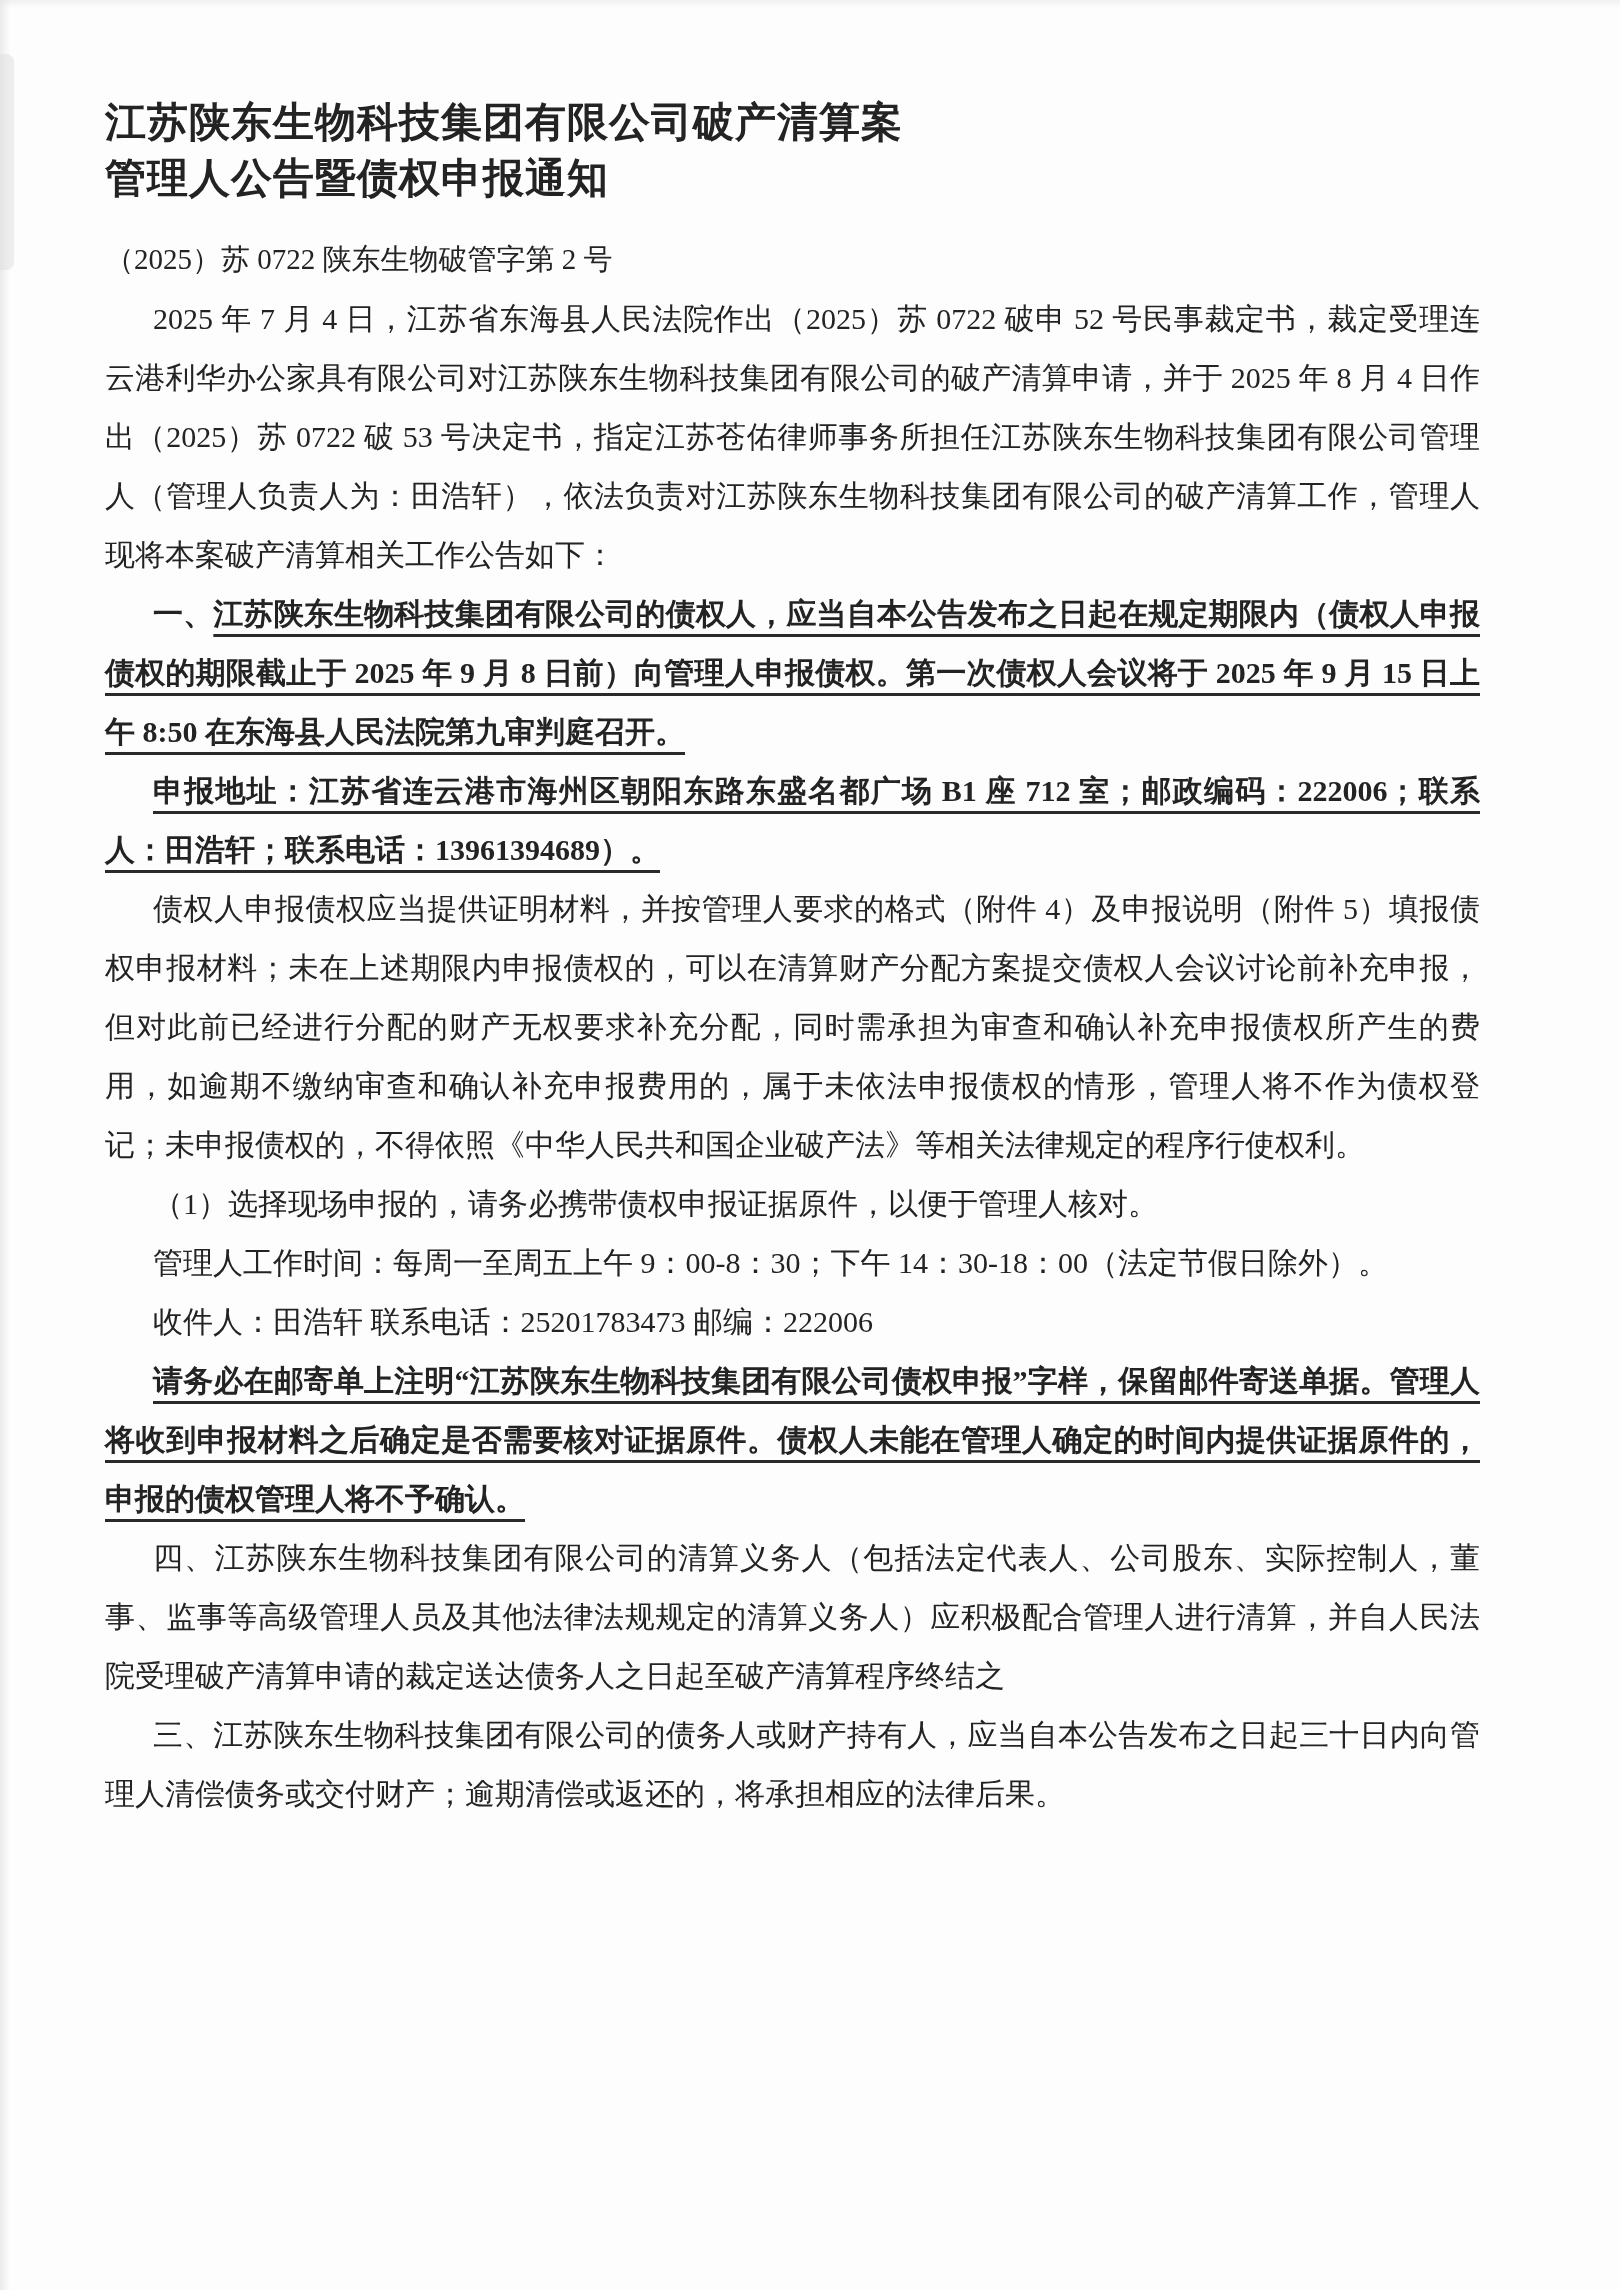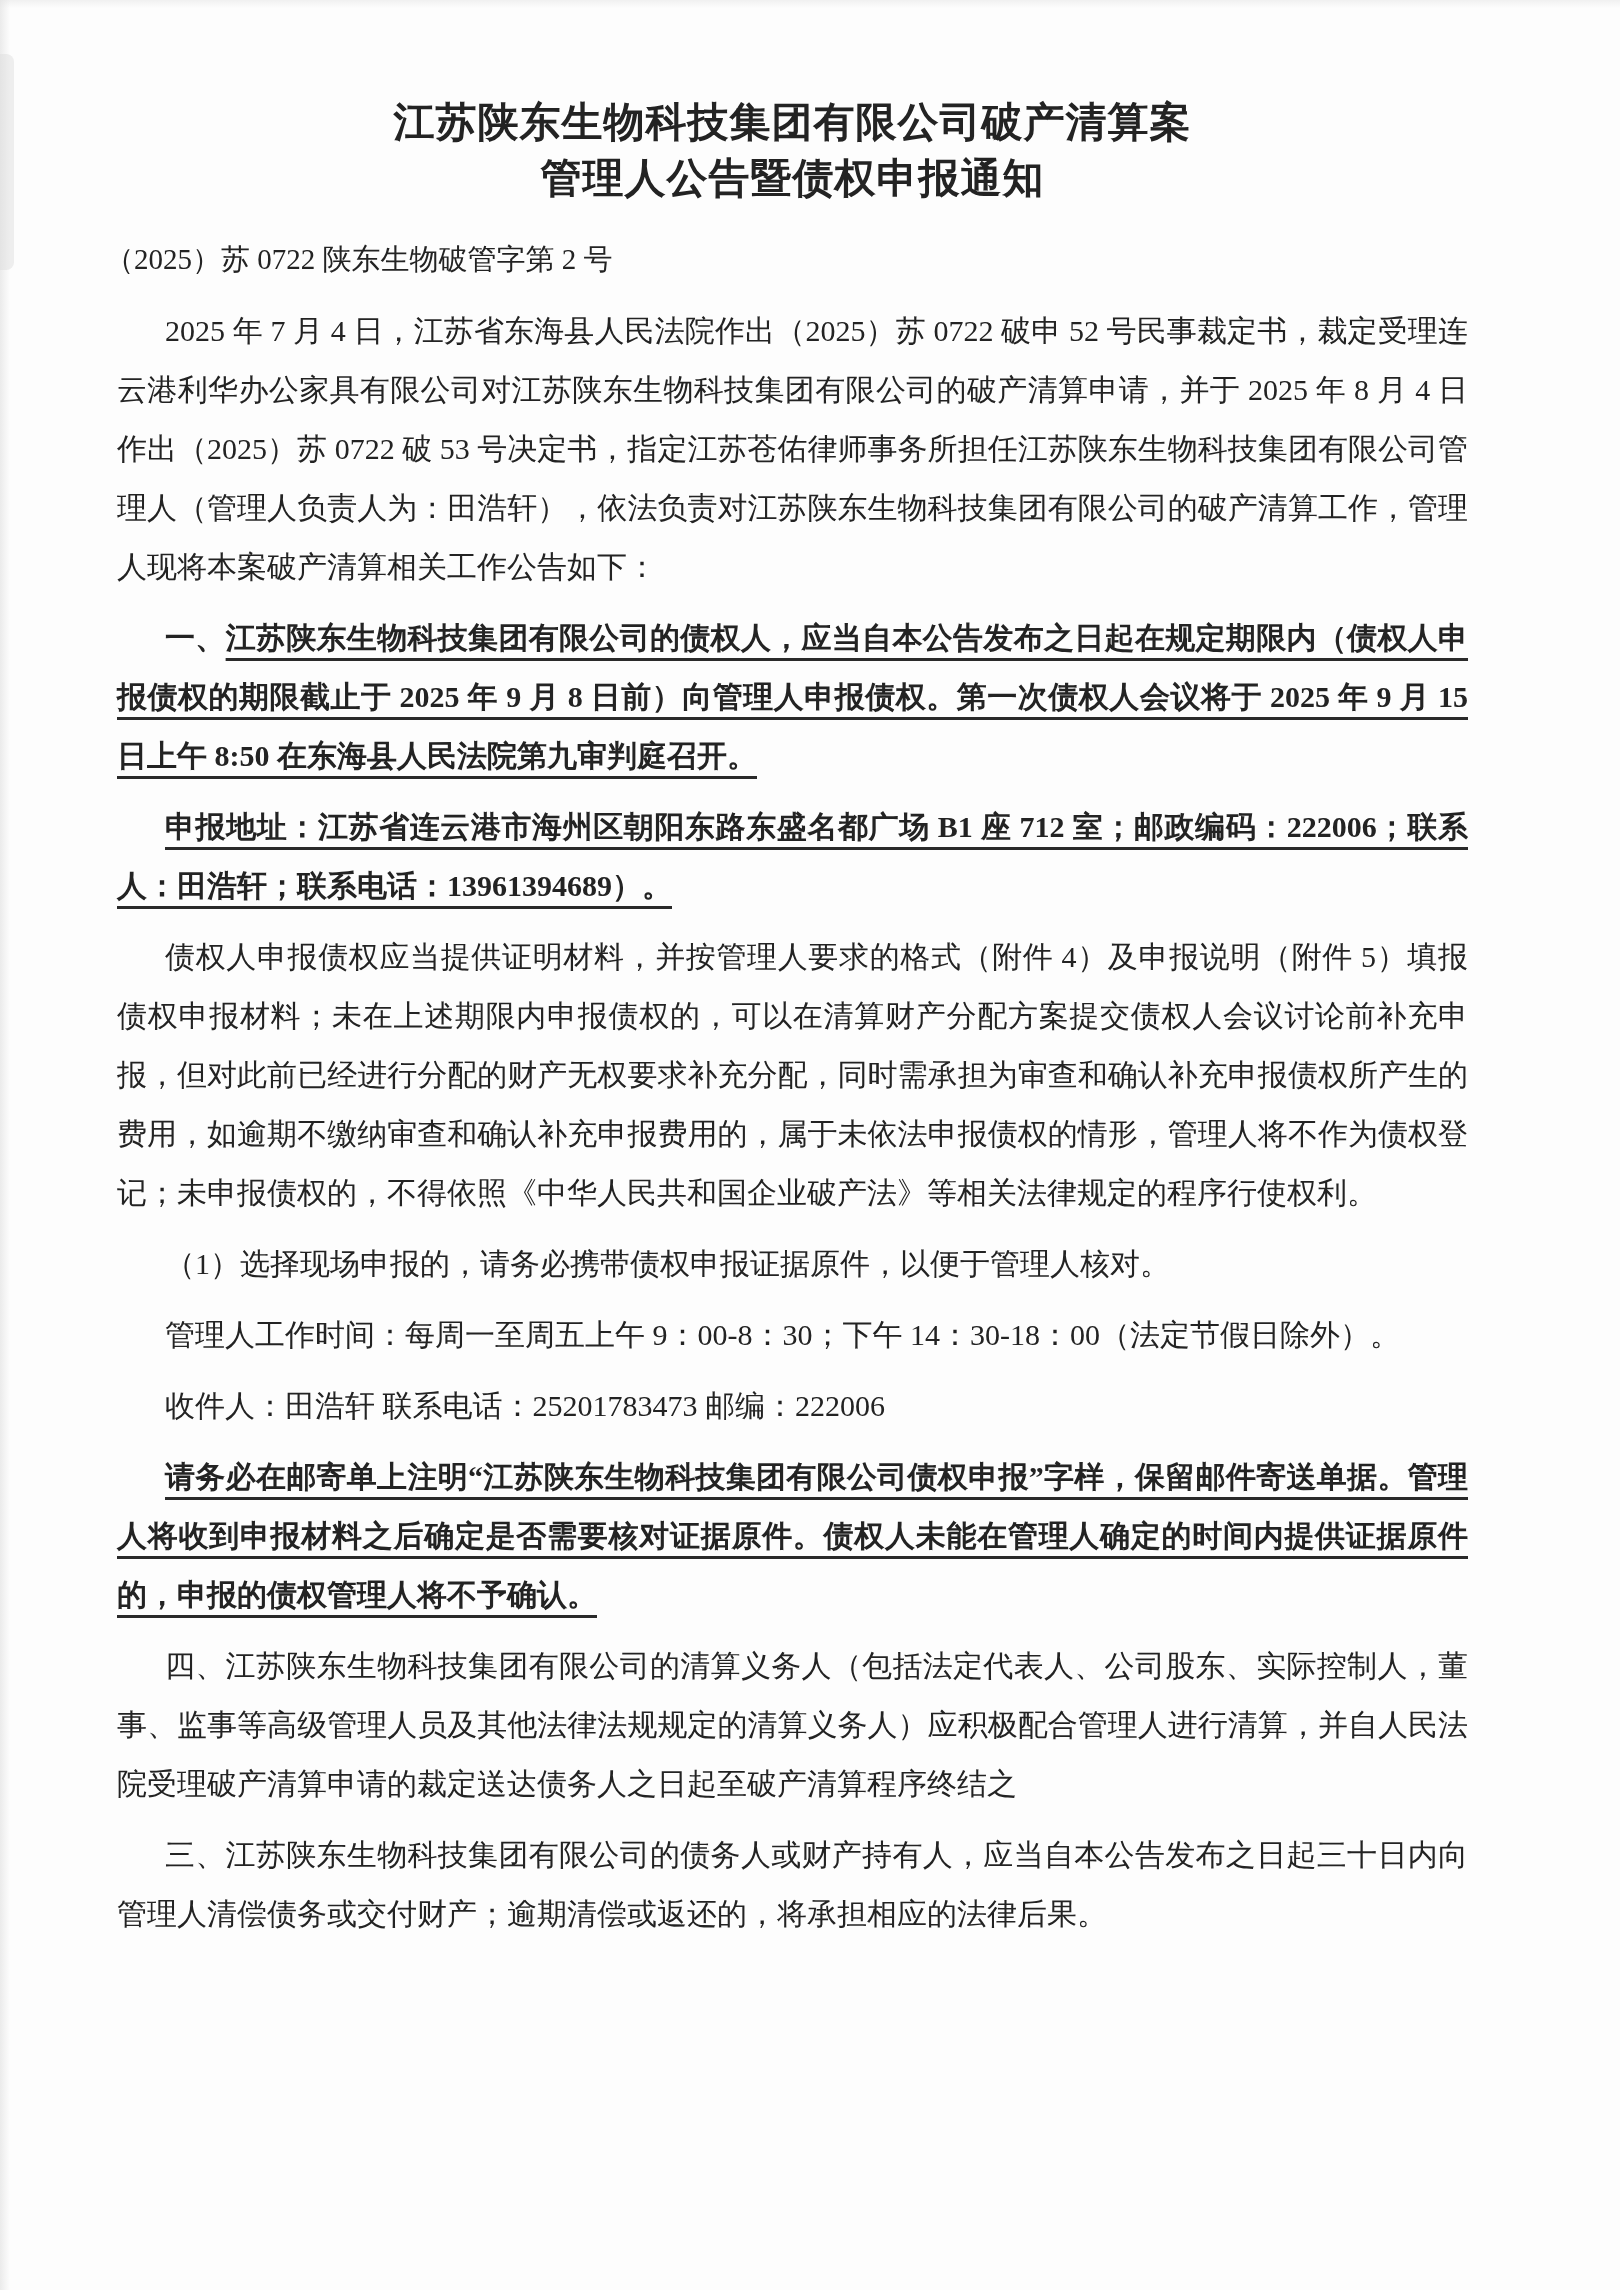--- a/index.html
+++ b/index.html
@@ -39,34 +39,34 @@
     opacity: .45;
     border-radius: 0 7.8px 7.8px 0;
   }
   .content {
     position: absolute;
     left: 105px;
     right: 140px;
     top: 94px;
   }
   .doc-title {
-    text-align: center;
+    text-align: left;
     font-size: 41px;
     line-height: 56px;
     font-weight: 700;
     letter-spacing: 1px;
   }
   .case-number {
     text-align: left;
     font-size: 29px;
     line-height: 59px;
     margin-top: 23.5px;
   }
   .body-text p {
-    margin: 12px;
+    margin: 0;
     font-size: 30px;
     line-height: 59px;
     text-align: justify;
     text-indent: 1.6em;
   }
   .bold { font-weight: 700; }
   .u {
     text-decoration: underline;
     text-decoration-thickness: 2.5px;
     text-underline-offset: 9.8px;

